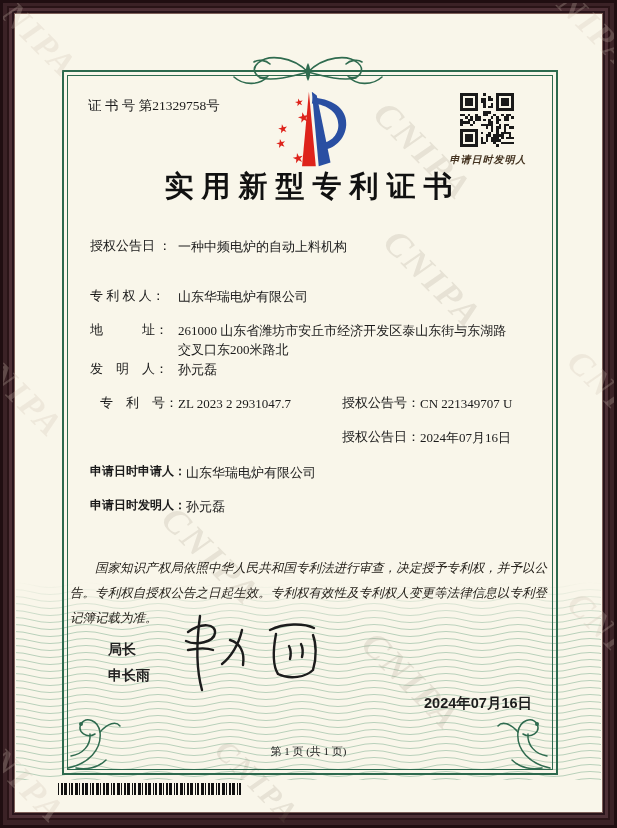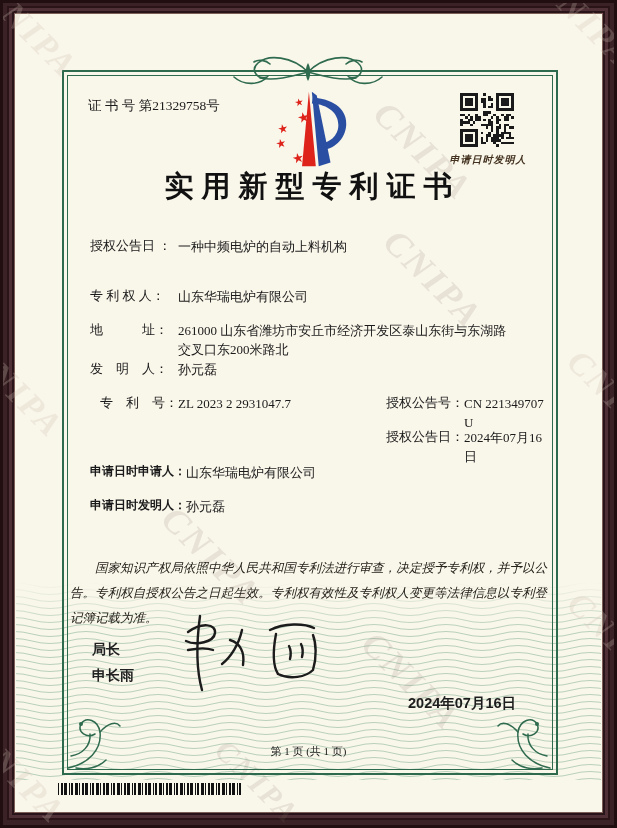--- a/index.html
+++ b/index.html
@@ -30,28 +30,28 @@
               font-weight:700;font-style:italic;color:#43321f;z-index:5;letter-spacing:1px;}
   .title{position:absolute;left:0;right:0;top:167px;text-align:center;font-size:29px;font-weight:700;
          letter-spacing:8px;text-indent:8px;color:#111;z-index:5;}
   
   .row{position:absolute;left:90px;width:460px;font-size:13px;color:#1a1a1a;z-index:5;display:flex;}
   .row .lbl{flex:0 0 88px;white-space:nowrap;}
   .row .val{flex:1;line-height:19px;}
   .pair{display:flex;}
   .pair .lbl{flex:0 0 88px;white-space:nowrap;text-align:right;}
   .pair-r{position:absolute;left:250px;top:0;}
-  .pair-r .lbl{flex:0 0 80px;margin-left:44px;}
+  .pair-r .lbl{flex:0 0 80px;}
   .row-sm .lbl{font-size:12px;font-weight:700;}
   .addr .val{max-width:340px;}
   
   .legal{position:absolute;left:70px;right:70px;top:556px;font-size:12.5px;font-style:italic;
          line-height:25px;text-align:justify;text-indent:2em;color:#26221c;z-index:5;}
   
-  .sans{font-family:"Liberation Sans","DejaVu Sans",sans-serif;}
+  .sans{font-family:"Liberation Sans","DejaVu Sans",sans-serif;margin-left:16px;}
   .sig-title{position:absolute;left:92px;top:641px;font-size:14px;font-weight:700;color:#222;z-index:5;}
   .sig-name{position:absolute;left:92px;top:667px;font-size:14px;font-weight:700;color:#222;z-index:5;}
   .signature{position:absolute;left:158px;top:610px;z-index:5;}
   .issue-date{position:absolute;left:408px;top:694px;font-size:14.5px;font-weight:600;color:#1d1d1d;z-index:5;}
   .page-info{position:absolute;left:0;right:0;top:744px;text-align:center;font-size:11px;color:#222;z-index:5;}
   .barcode{position:absolute;left:58px;top:783px;z-index:5;}
 </style>
 </head>
 <body>
 

